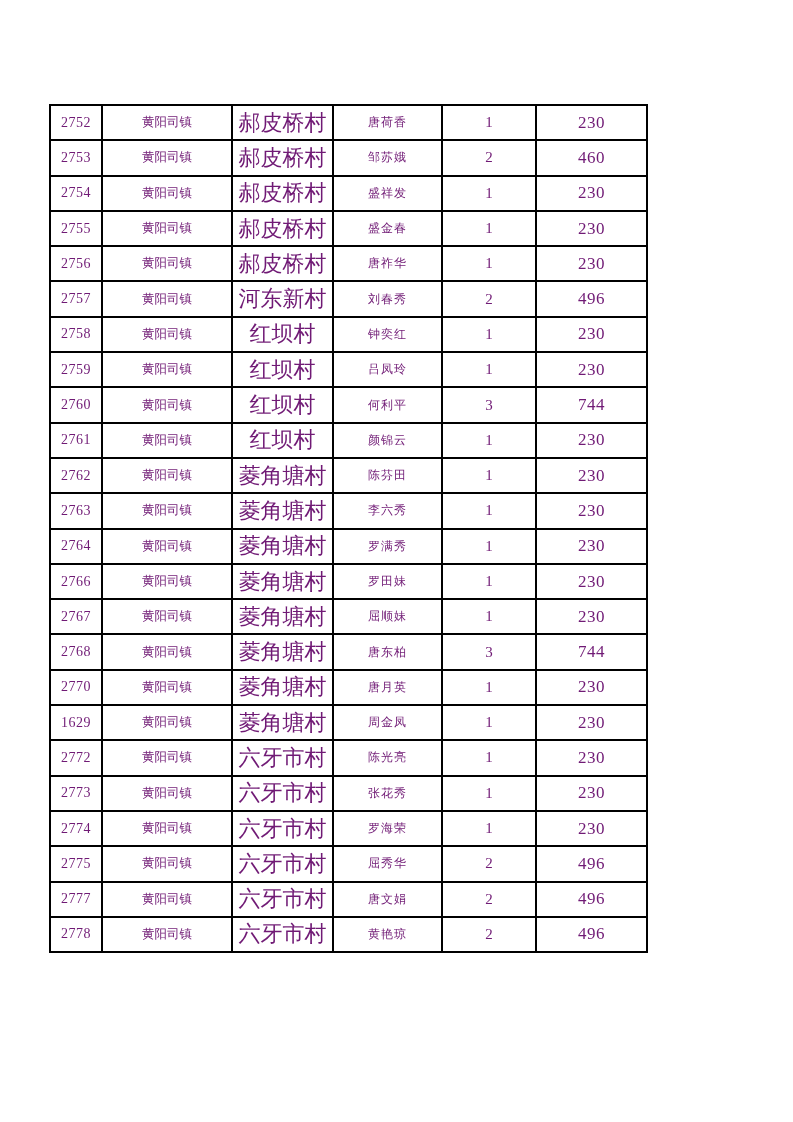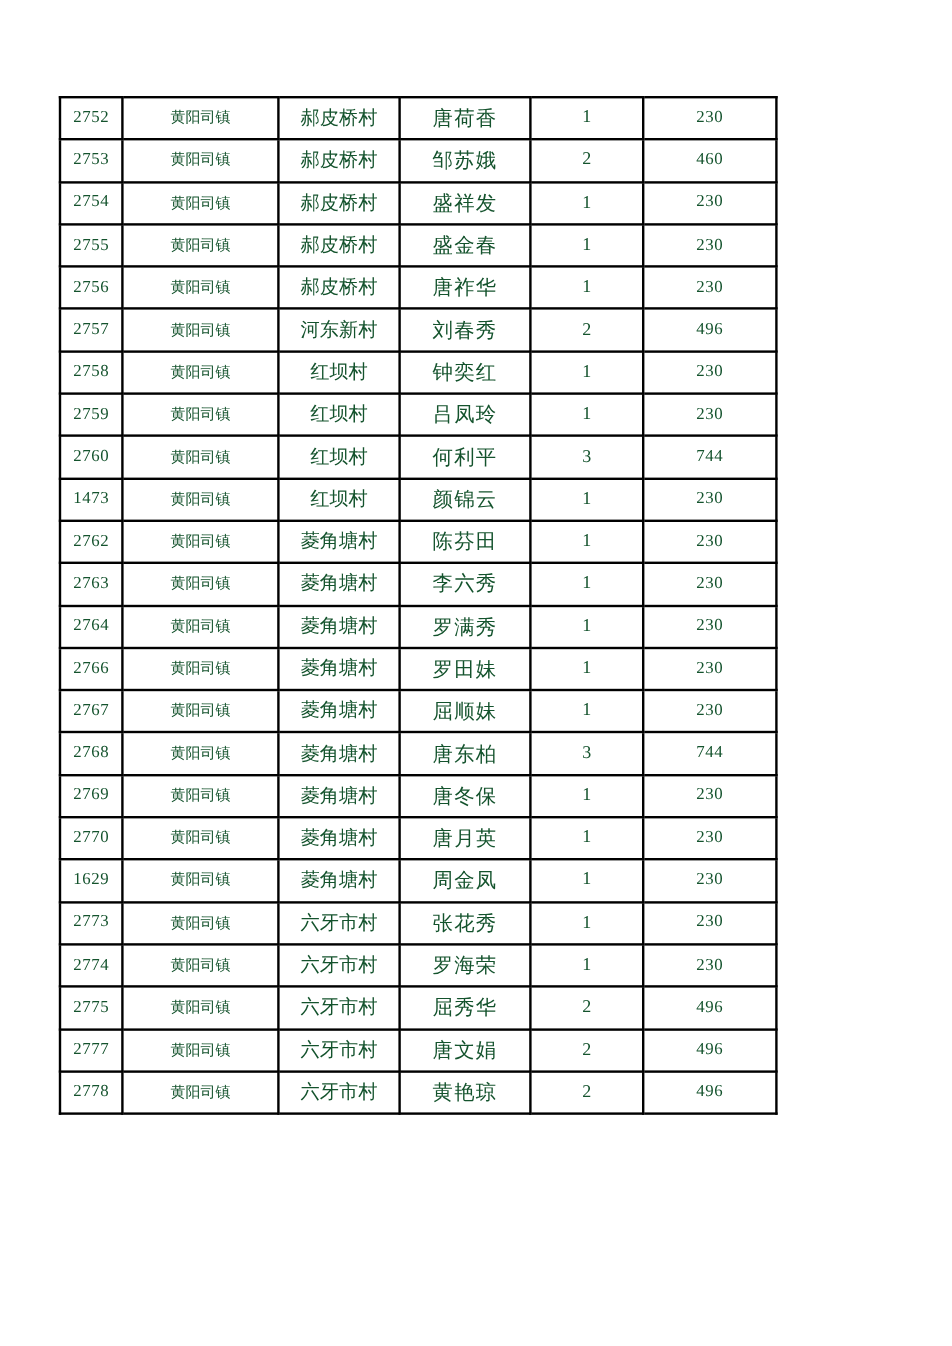--- a/index.html
+++ b/index.html
@@ -18,46 +18,46 @@
     position: absolute;
     left: 0;
     top: 0;
     width: 793px;
     height: 1122px;
     background: #ffffff;
   }
   table.data-table {
     position: absolute;
     left: 49px;
-    top: 80px;
+    top: 104px;
     border-collapse: collapse;
     table-layout: fixed;
-    color: #14532d;
+    color: #701a75;
   }
   table.data-table td {
     border: 2px solid #000000;
     text-align: center;
     vertical-align: middle;
     height: 33.3px;
     padding: 0;
     white-space: nowrap;
     overflow: hidden;
   }
   col.c0 { width: 52px; }
   col.c1 { width: 130px; }
   col.c2 { width: 101px; }
   col.c3 { width: 109px; }
   col.c4 { width: 94px; }
   col.c5 { width: 111px; }
   table.data-table td:nth-child(1) { font-size: 14px; letter-spacing: 0.5px; }
   table.data-table td:nth-child(2) { font-size: 12.5px; }
-  table.data-table td:nth-child(3) { font-size: 16px; }
-  table.data-table td:nth-child(4) { font-size: 17px; letter-spacing: 1px; }
+  table.data-table td:nth-child(3) { font-size: 22px; }
+  table.data-table td:nth-child(4) { font-size: 12px; letter-spacing: 1px; }
   table.data-table td:nth-child(5) { font-size: 15px; }
-  table.data-table td:nth-child(6) { font-size: 14px; letter-spacing: 0.5px; }
+  table.data-table td:nth-child(6) { font-size: 17px; letter-spacing: 0.5px; }
 </style>
 </head>
 <body>
 
 <div class="page">
   <table class="data-table">
     <colgroup>
       <col class="c0">
         <col class="c1">
         <col class="c2">
@@ -132,21 +132,21 @@
         </tr>
         <tr>
           <td>2760</td>
           <td>黄阳司镇</td>
           <td>红坝村</td>
           <td>何利平</td>
           <td>3</td>
           <td>744</td>
         </tr>
         <tr>
-          <td>1473</td>
+          <td>2761</td>
           <td>黄阳司镇</td>
           <td>红坝村</td>
           <td>颜锦云</td>
           <td>1</td>
           <td>230</td>
         </tr>
         <tr>
           <td>2762</td>
           <td>黄阳司镇</td>
           <td>菱角塘村</td>
@@ -188,40 +188,40 @@
         </tr>
         <tr>
           <td>2768</td>
           <td>黄阳司镇</td>
           <td>菱角塘村</td>
           <td>唐东柏</td>
           <td>3</td>
           <td>744</td>
         </tr>
         <tr>
-          <td>2769</td>
-          <td>黄阳司镇</td>
-          <td>菱角塘村</td>
-          <td>唐冬保</td>
-          <td>1</td>
-          <td>230</td>
-        </tr>
-        <tr>
           <td>2770</td>
           <td>黄阳司镇</td>
           <td>菱角塘村</td>
           <td>唐月英</td>
           <td>1</td>
           <td>230</td>
         </tr>
         <tr>
           <td>1629</td>
           <td>黄阳司镇</td>
           <td>菱角塘村</td>
           <td>周金凤</td>
+          <td>1</td>
+          <td>230</td>
+        </tr>
+        <tr>
+          <td>2772</td>
+          <td>黄阳司镇</td>
+          <td>六牙市村</td>
+          <td>陈光亮</td>
           <td>1</td>
           <td>230</td>
         </tr>
         <tr>
           <td>2773</td>
           <td>黄阳司镇</td>
           <td>六牙市村</td>
           <td>张花秀</td>
           <td>1</td>
           <td>230</td>

